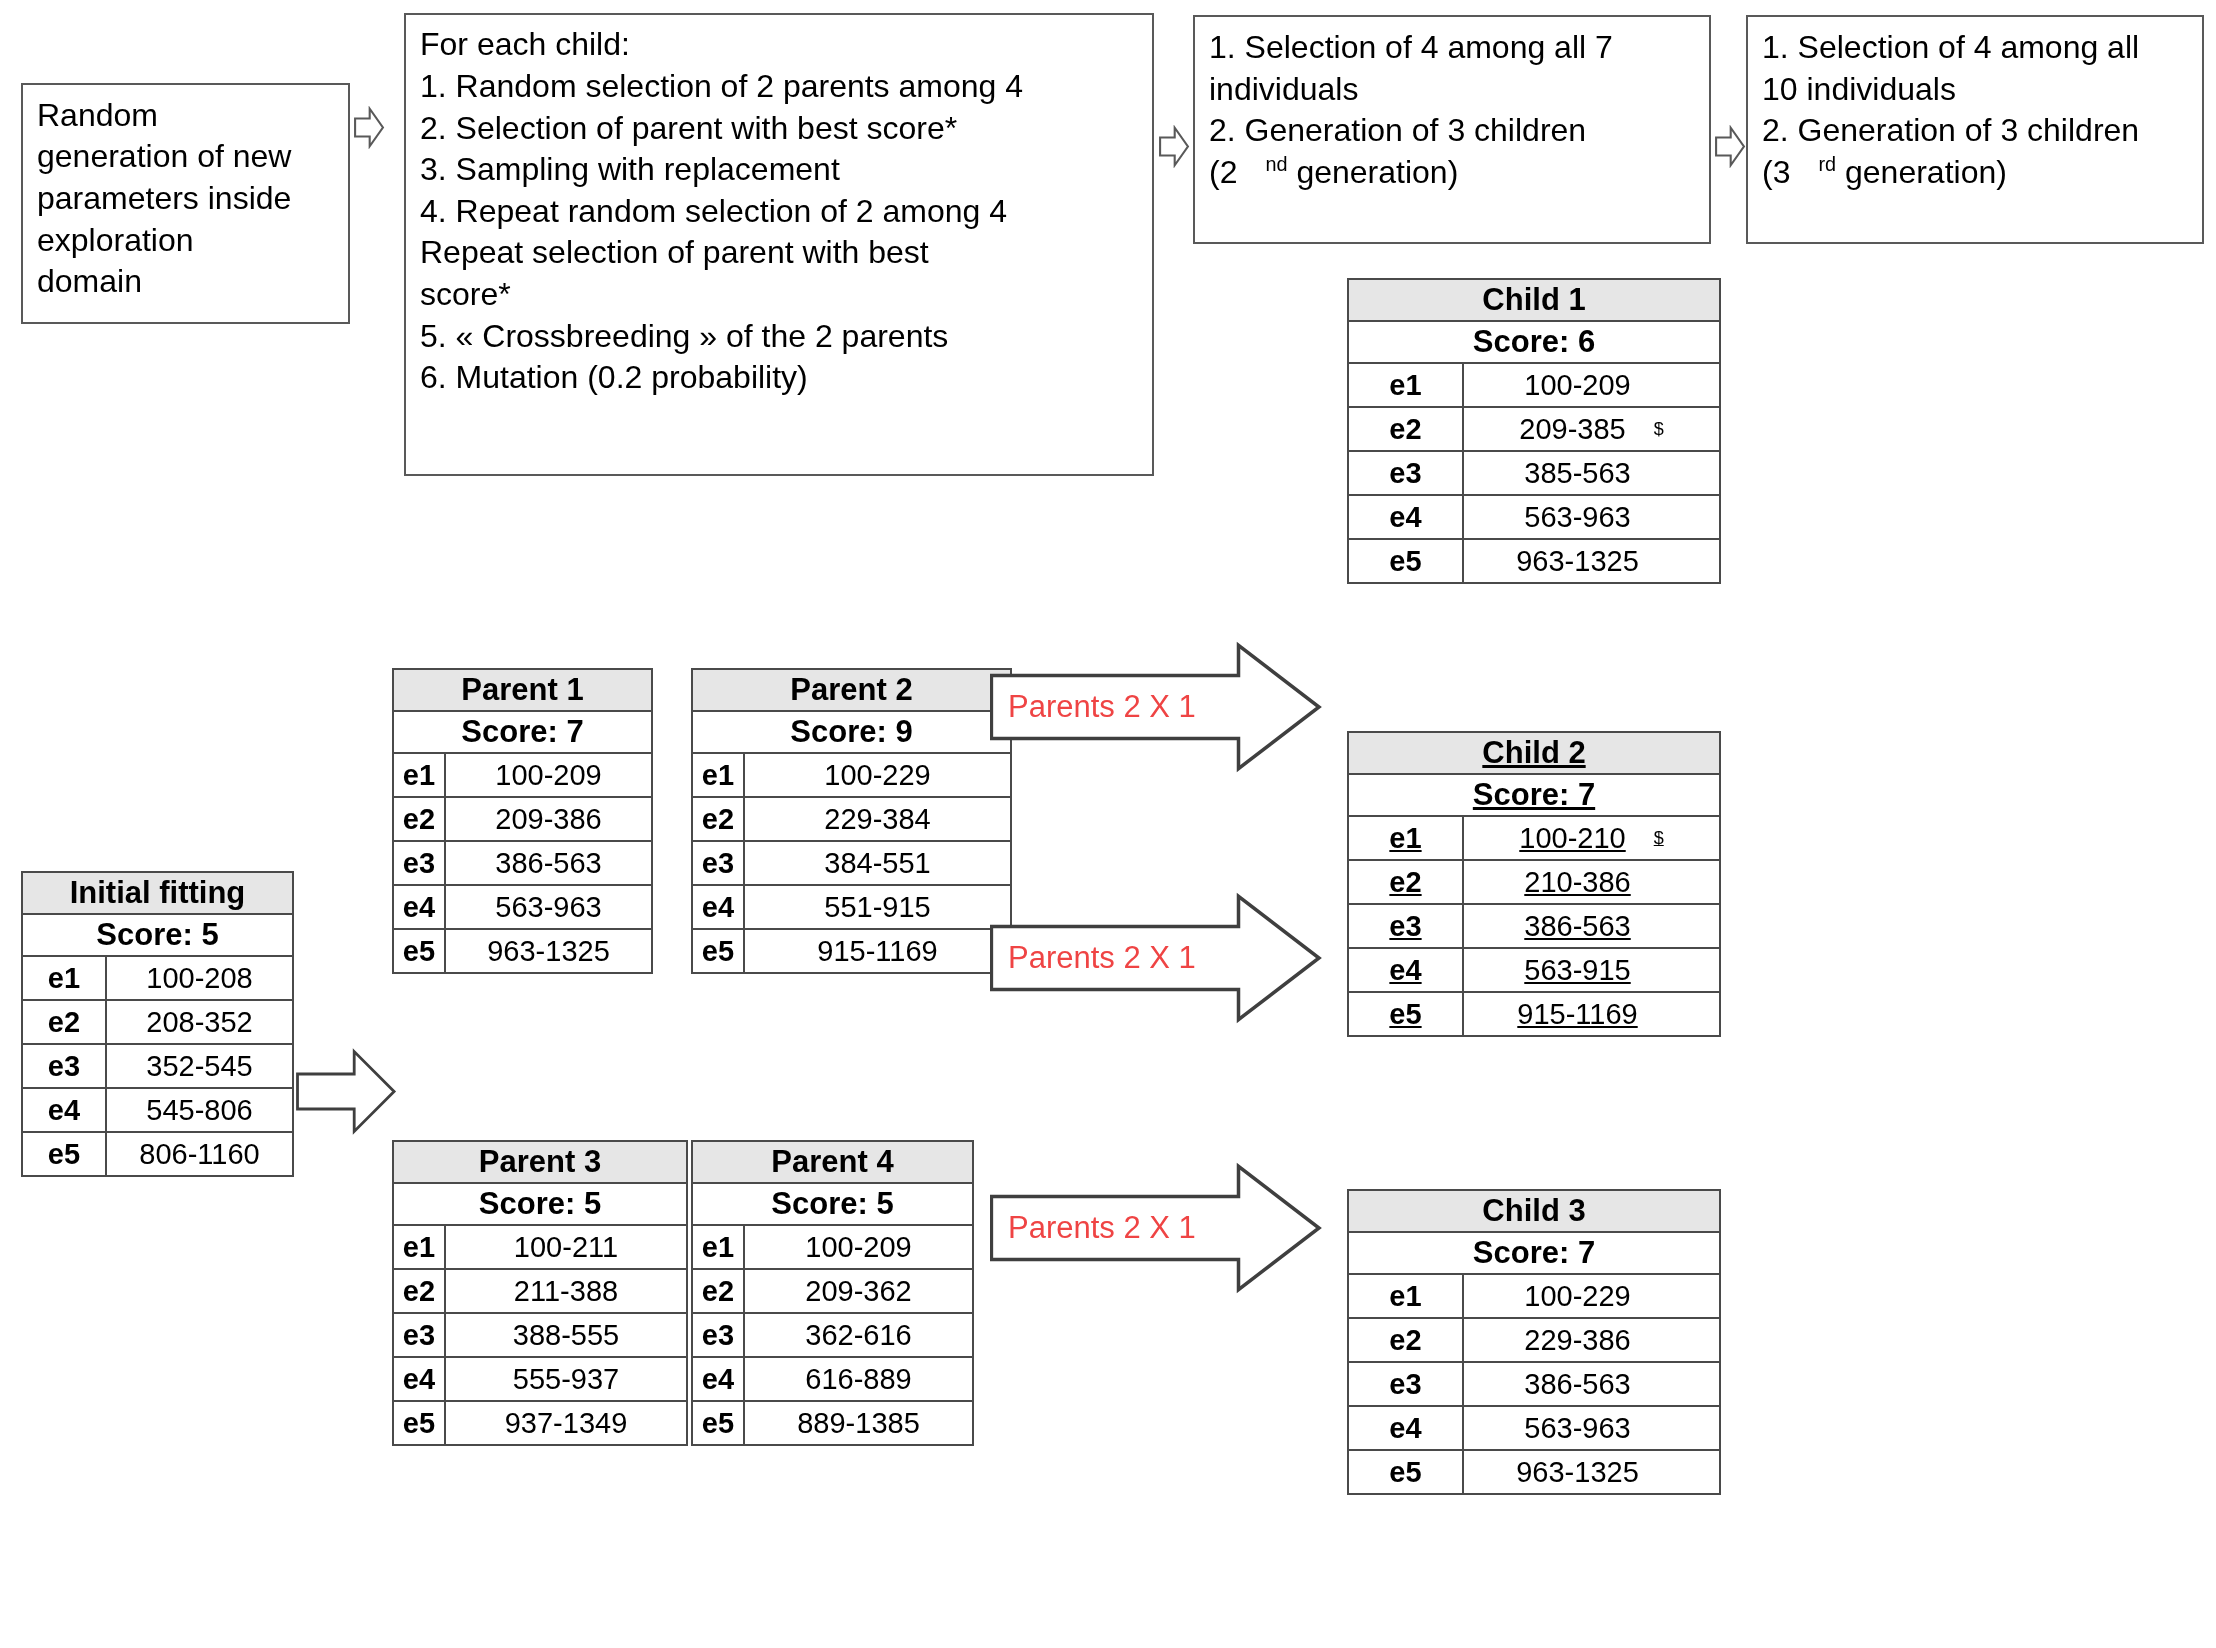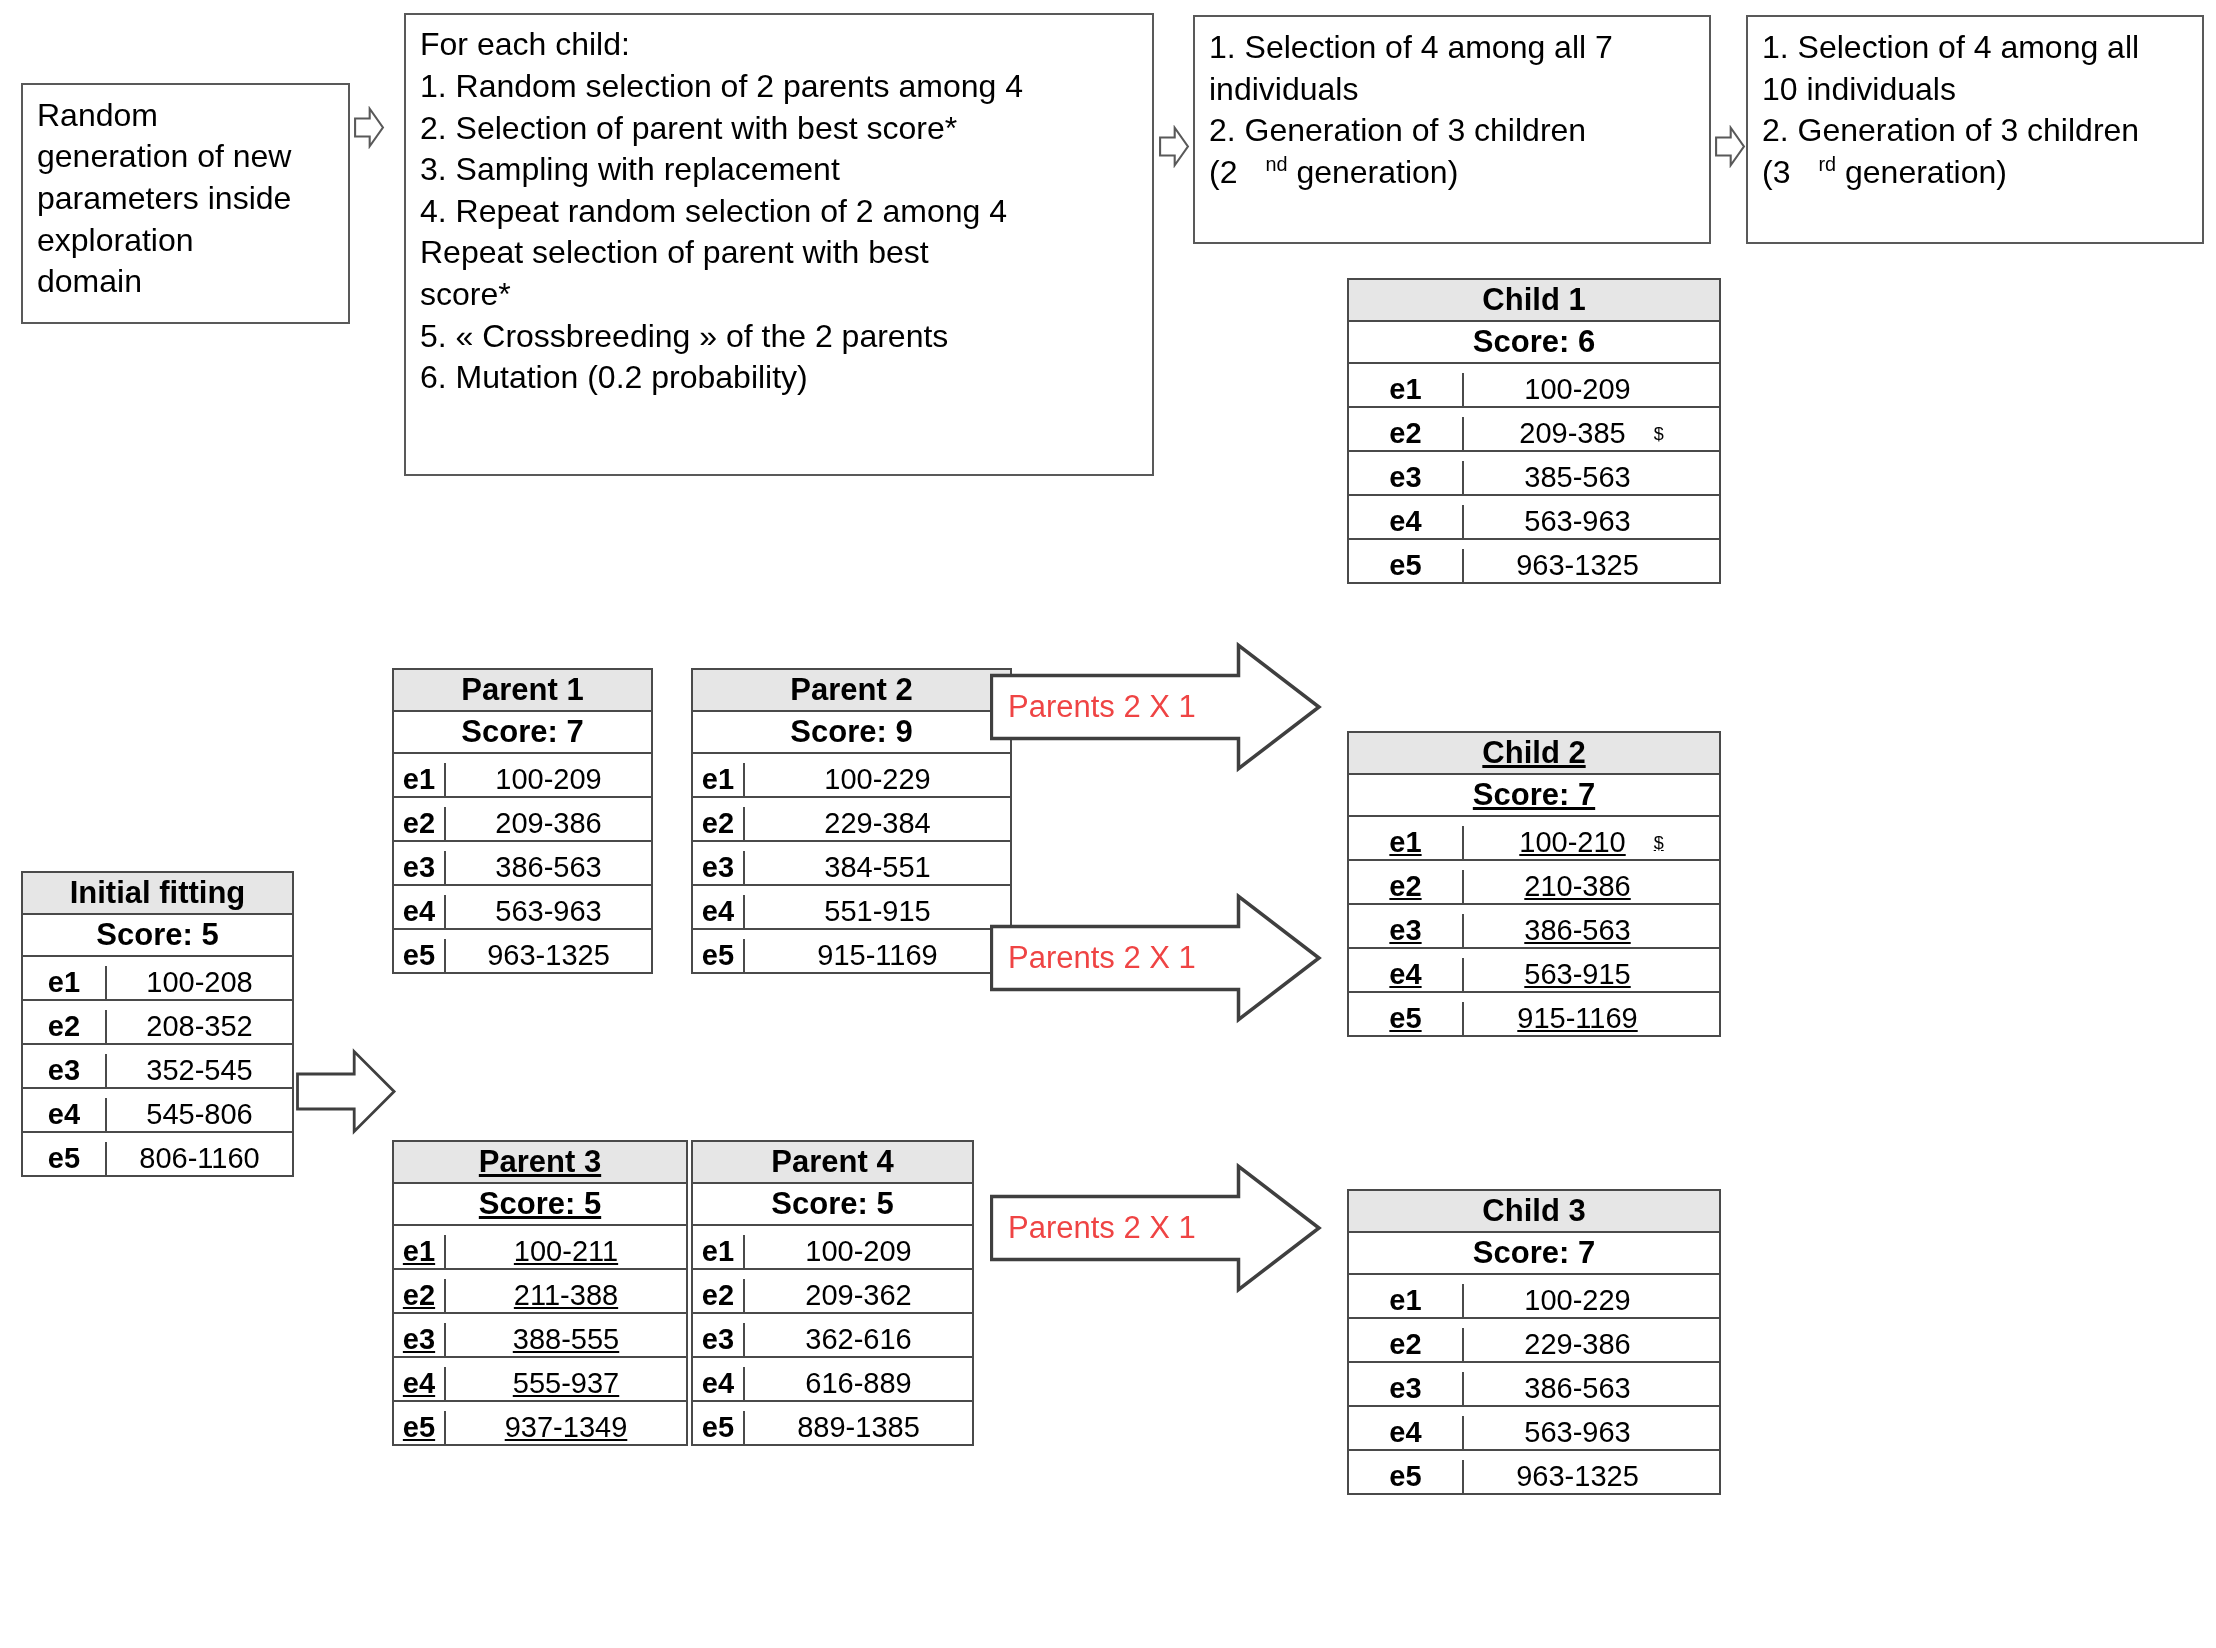--- a/index.html
+++ b/index.html
@@ -43,21 +43,20 @@
   .tbl {
     position: absolute;
     box-sizing: border-box;
     border: 2.1px solid #4a4a4a;
     background: #ffffff;
     border-collapse: collapse;
   }
   .tbl .trow {
     display: flex;
     border-bottom: 2.1px solid #4a4a4a;
-    align-items: flex-end;
   }
   .tbl .trow:last-child { border-bottom: none; }
 
   .tbl .thead {
     background: #e6e6e6;
     font-weight: bold;
     justify-content: center;
     align-items: center;
     font-size: 31px;
   }
@@ -256,21 +255,21 @@
     <div class="trow">
       <span class="cell-key" style="width:52px;">e4</span>
       <span class="cell-val">551-915</span>
     </div>
     <div class="trow">
       <span class="cell-key" style="width:52px;">e5</span>
       <span class="cell-val">915-1169</span>
     </div>
   </div>
 
-  <div class="tbl" style="left:392px; top:1140px; width:296px;text-decoration:underline;">
+  <div class="tbl" style="left:392px; top:1140px; width:296px;">
     <div class="trow thead">
       <span>Parent 3</span>
     </div>
     <div class="trow tscore">
       <span>Score: 5</span>
     </div>
     <div class="trow">
       <span class="cell-key" style="width:52px;">e1</span>
       <span class="cell-val">100-211</span>
     </div>

